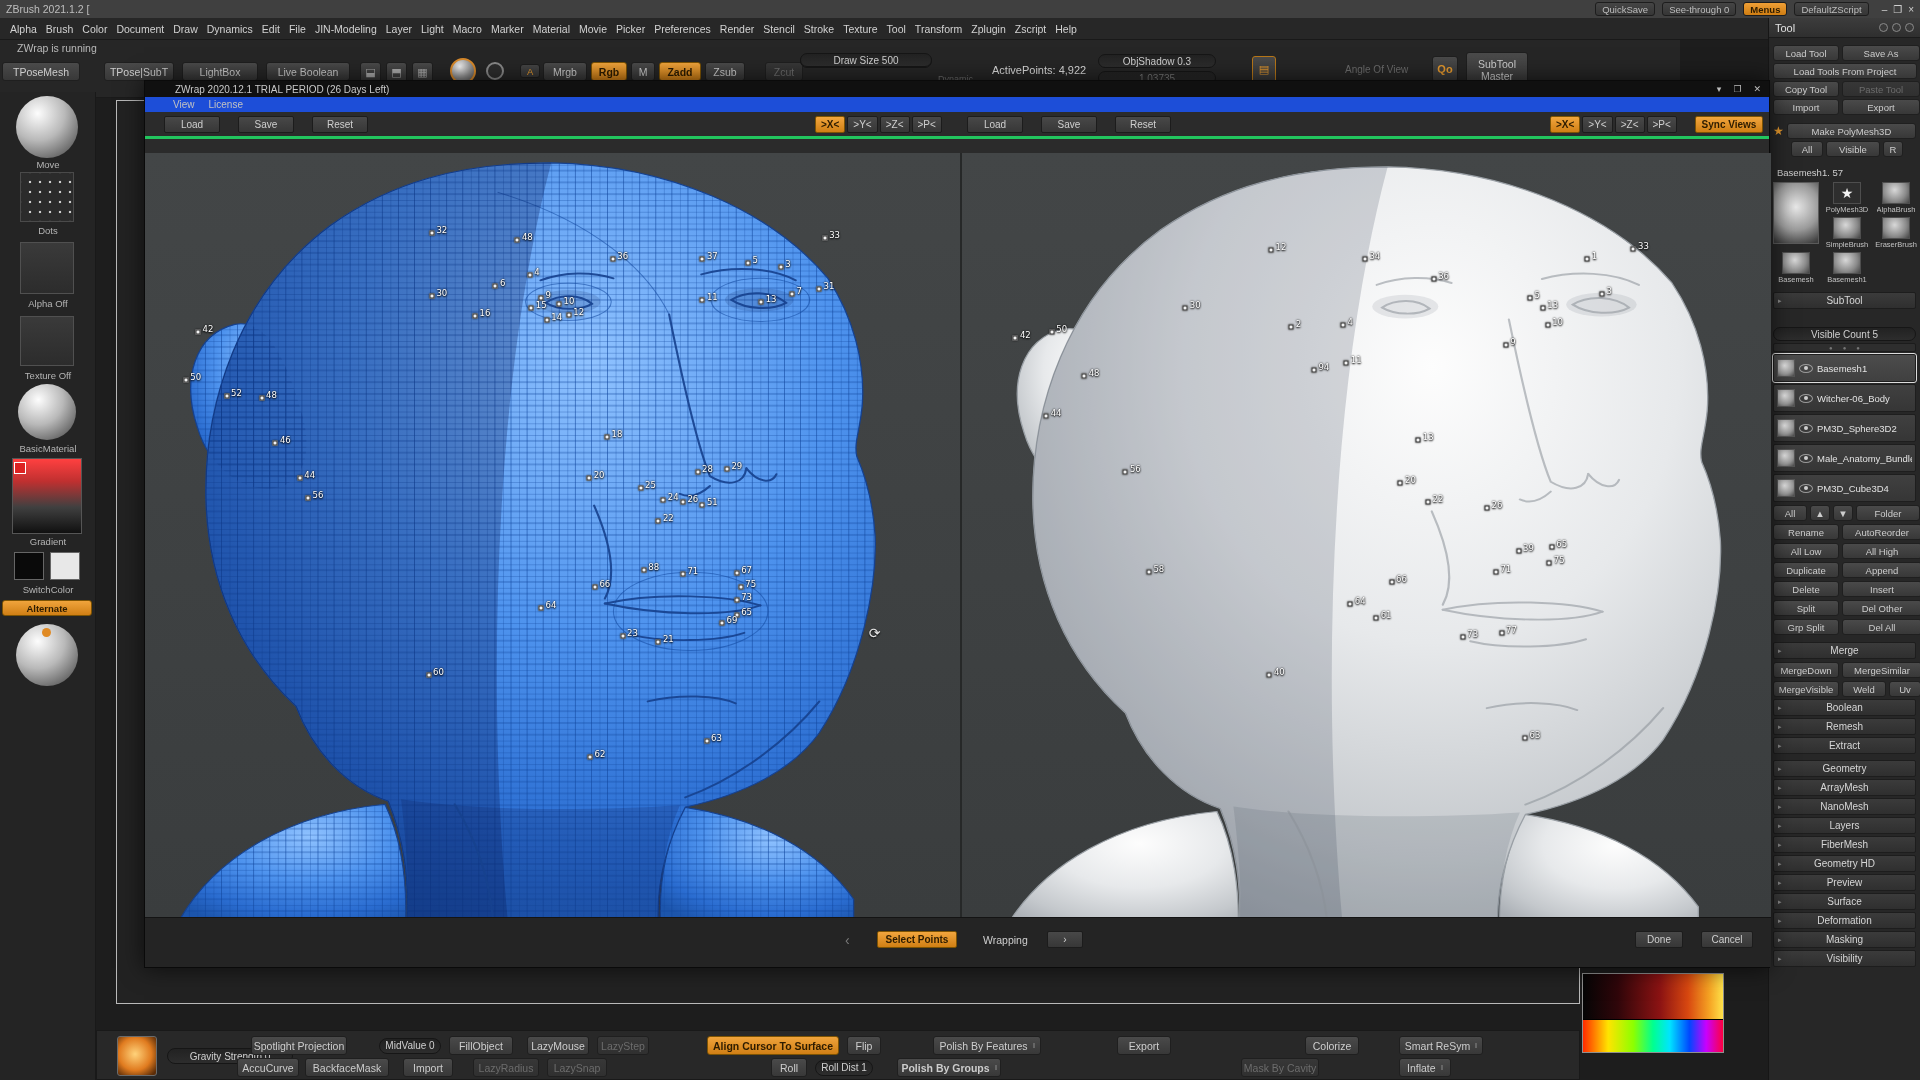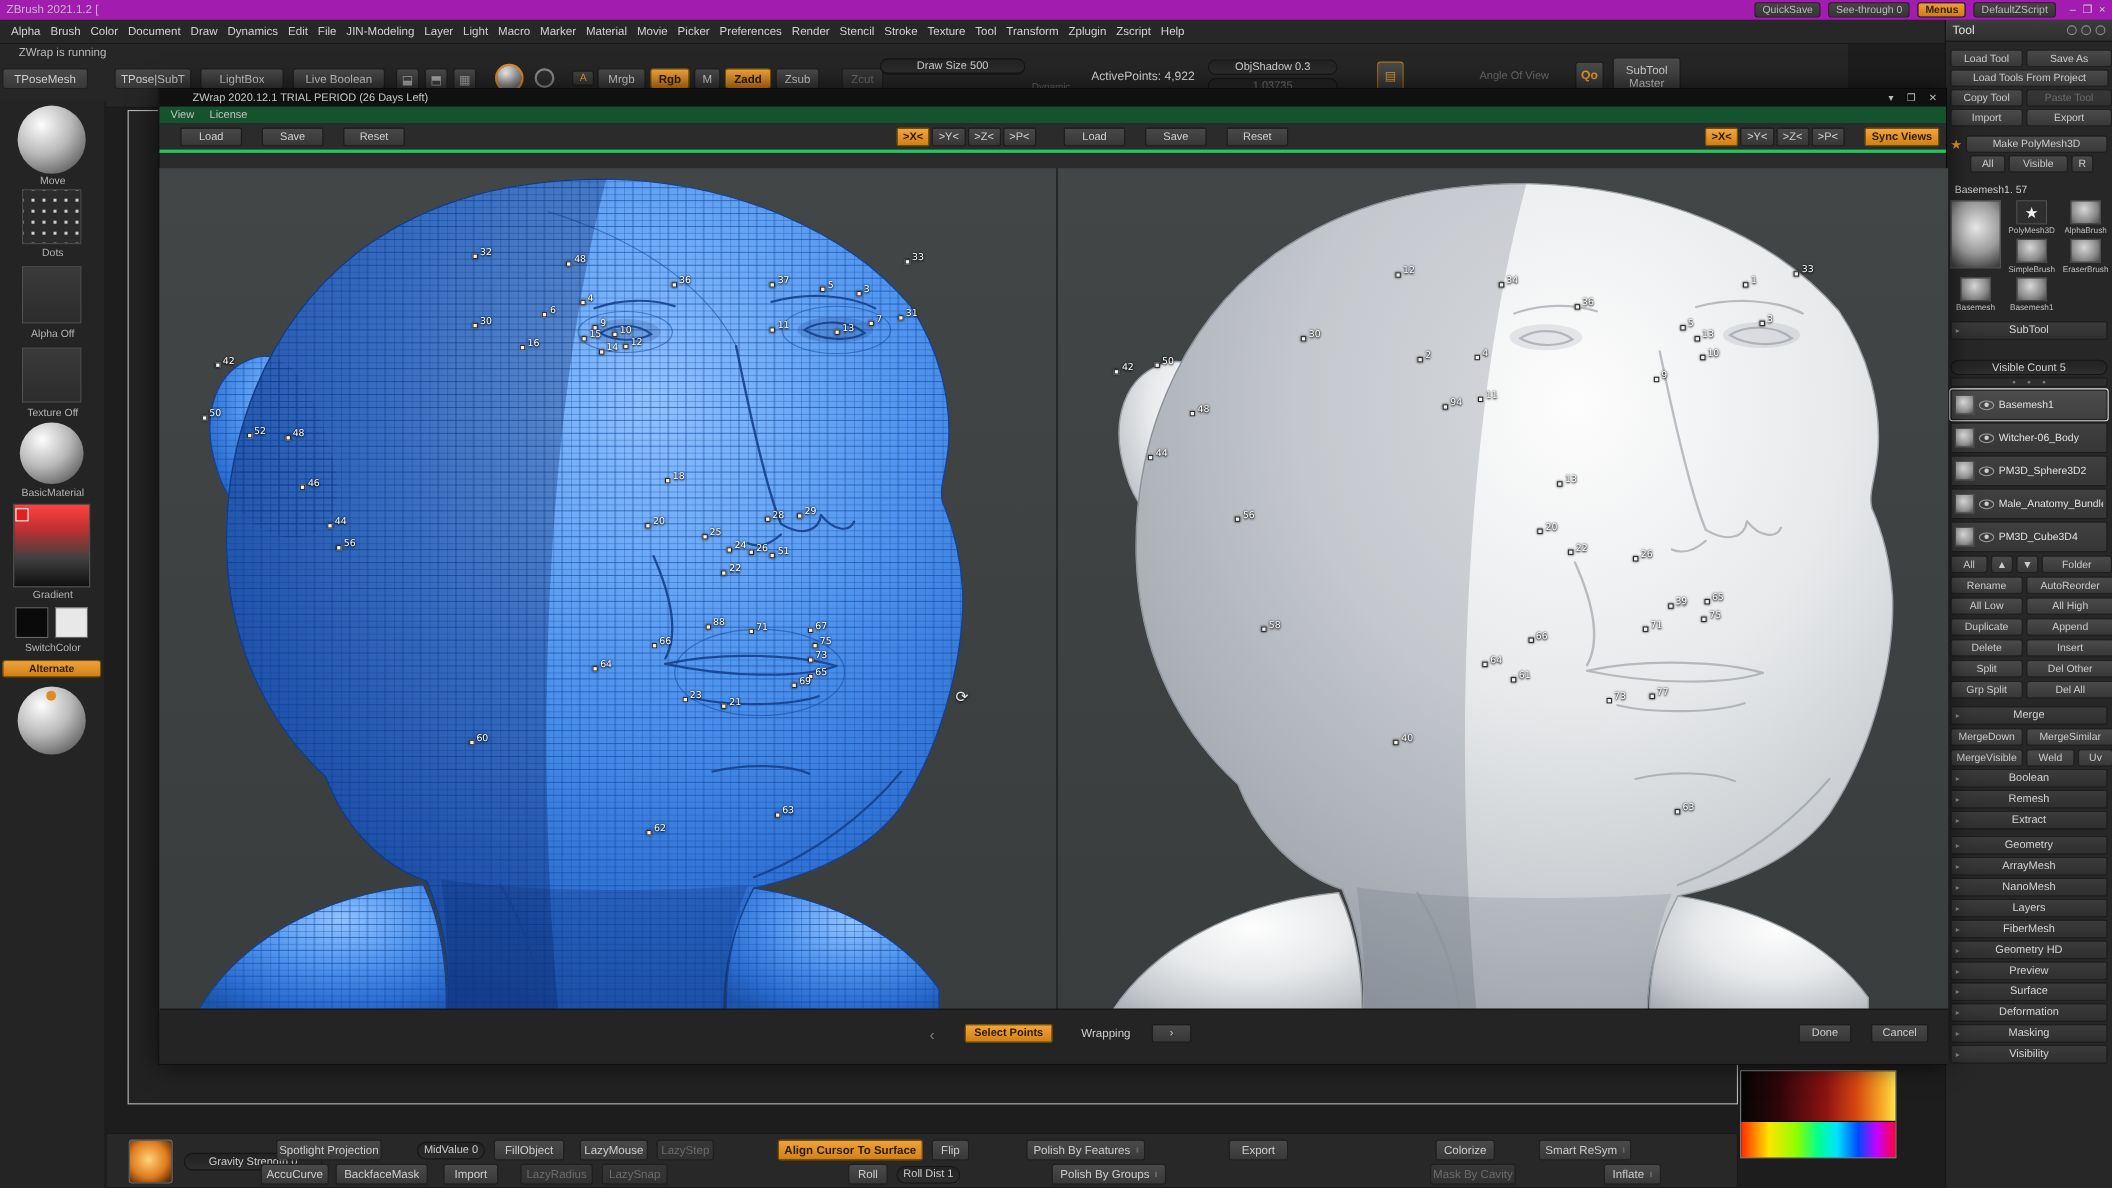--- a/index.html
+++ b/index.html
@@ -11,21 +11,21 @@
        border:1px solid #1f1f1f;border-radius:3px;color:#cdcdcd;font-size:10.5px;height:19px;padding:0 7px;
        white-space:nowrap;overflow:hidden;position:relative}
   .btn.accent{background:linear-gradient(#f0a43c,#d07f15);color:#33200096;color:#2d1c00;border-color:#7d5303;font-weight:bold}
   .btn.dim{color:#6c6c6c;background:linear-gradient(#373737,#303030)}
   .btn .dot{width:5px;height:5px;background:#202020;border:1px solid #666;margin-left:5px;display:inline-block}
   .slider{position:relative;height:14px;background:linear-gradient(#222,#2d2d2d);border:1px solid #161616;
           border-radius:8px;font-size:10px;color:#cfcfcf;display:flex;align-items:center;justify-content:center;
           white-space:nowrap;overflow:hidden}
   .slider.bs{height:16px;border-radius:9px}
   
-  .titlebar{position:absolute;left:0;top:0;width:1920px;height:18px;background:#a21caf;display:flex;align-items:center;
+  .titlebar{position:absolute;left:0;top:0;width:1920px;height:18px;background:#404040;display:flex;align-items:center;
             padding:0 6px;font-size:10.5px;color:#bdbdbd;z-index:6}
   .tb-right{margin-left:auto;display:flex;align-items:center;gap:7px}
   .chipbtn{background:linear-gradient(#454545,#363636);border:1px solid #1d1d1d;border-radius:3px;height:14px;
            display:inline-flex;align-items:center;padding:0 6px;font-size:9.5px}
   .chipbtn.accent{background:linear-gradient(#ef9f36,#cf7d12);color:#2d1c00;font-weight:bold}
   .winctl{display:inline-flex;align-items:center;gap:6px;color:#cfcfcf;font-size:10px;margin-left:6px}
   .menubar{position:absolute;left:0;top:18px;width:1920px;height:22px;background:#272727;border-bottom:1px solid #191919;
            display:flex;align-items:center;padding:0 10px;z-index:2}
   .menu-item{font-size:10.5px;color:#d2d2d2;margin-right:9px;white-space:nowrap}
   .top-shelf{position:absolute;left:0;top:40px;width:1680px;height:58px;background:#262626;border-bottom:1px solid #1a1a1a;z-index:2}
@@ -56,21 +56,21 @@
   
   .bottom-shelf{position:absolute;left:96px;top:1030px;width:1484px;height:50px;background:#282828;border:1px solid #191919;z-index:4}
   .bs-thumb{position:absolute;left:20px;top:5px;width:40px;height:40px;border:1px solid #6b6b6b;border-radius:3px;
             background:radial-gradient(circle at 45% 45%,#ffd27a,#e07b1f 55%,#5c2d08 90%)}
   .bs-row{position:absolute;left:140px;display:flex;align-items:center}
   
   .zwrap{position:absolute;left:144px;top:80px;width:1626px;height:888px;background:#2b2b2b;border:1px solid #0a0a0a;
          box-shadow:0 0 22px rgba(0,0,0,.65);z-index:5}
   .zw-title{height:16px;background:#101010;display:flex;align-items:center;padding:0 8px;font-size:10px;color:#c9c9c9}
   .zw-title .zw-ic{margin-left:auto;display:flex;gap:12px;color:#bdbdbd;font-size:9px}
-  .zw-menu{height:15px;display:flex;align-items:center;gap:14px;padding:0 10px;font-size:10px;color:#c2c2c2;background:#14532d}
+  .zw-menu{height:15px;display:flex;align-items:center;gap:14px;padding:0 28px;font-size:10px;color:#c2c2c2;background:#1d4ed8}
   .zw-sym{height:14px;display:flex;align-items:center;padding:0 10px;font-size:10px;color:#cccccc;background:#2b2b2b}
   .zw-controls{height:27px;position:relative;background:#2b2b2b;border-bottom:3px solid #22c55e}
   .zbtn{display:inline-flex;align-items:center;justify-content:center;background:linear-gradient(#484848,#373737);
         border:1px solid #1c1c1c;border-radius:2px;color:#cfcfcf;font-size:10px;height:17px;padding:0 8px;white-space:nowrap}
   .zbtn.accent{background:linear-gradient(#f2a63e,#d07f14);color:#2d1c00;font-weight:bold;border-color:#7d5303}
   .zbtn.axis{padding:0 5px;margin-right:2px}
   .zw-viewports{position:absolute;left:0;top:72px;width:1626px;height:766px;background:#323435}
   .vp{position:absolute;top:0;height:766px;overflow:hidden;background:linear-gradient(#434647,#3a3d3e)}
   #vpL{left:0;width:815px}
   #vpR{left:817px;width:809px}
@@ -247,21 +247,21 @@
       <button class="btn bs" style="margin-left: 40px; width: 84px;">Smart ReSym<span class="dot"></span></button>
     </div>
   <div class="bs-row" style="top:27px">
       <button class="btn bs" style="margin-left: 0px; width: 62px;">AccuCurve</button>
       <button class="btn bs" style="margin-left: 6px; width: 84px;">BackfaceMask</button>
       <button class="btn bs" style="margin-left: 14px; width: 50px;">Import</button>
       <button class="btn bs dim" style="margin-left: 20px; width: 66px;">LazyRadius</button>
       <button class="btn bs dim" style="margin-left: 8px; width: 60px;">LazySnap</button>
       <button class="btn bs" style="margin-left: 164px; width: 36px;">Roll</button>
       <div class="slider bs" style="margin-left: 8px; width: 58px;">Roll Dist 1</div>
-      <button class="btn bs" style="margin-left: 83px; width: 104px;">Polish By Groups<span class="dot"></span></button>
+      <button class="btn bs" style="margin-left: 24px; width: 104px; font-weight: bold;">Polish By Groups<span class="dot"></span></button>
       <button class="btn bs dim" style="margin-left: 240px; width: 78px;">Mask By Cavity</button>
       <button class="btn bs" style="margin-left: 80px; width: 52px;">Inflate<span class="dot"></span></button>
     </div>
 </div>
 
 <div class="tool-panel">
   <div class="tp-header">
     <span>Tool</span>
     <span class="tp-hicons">
         <i></i>

